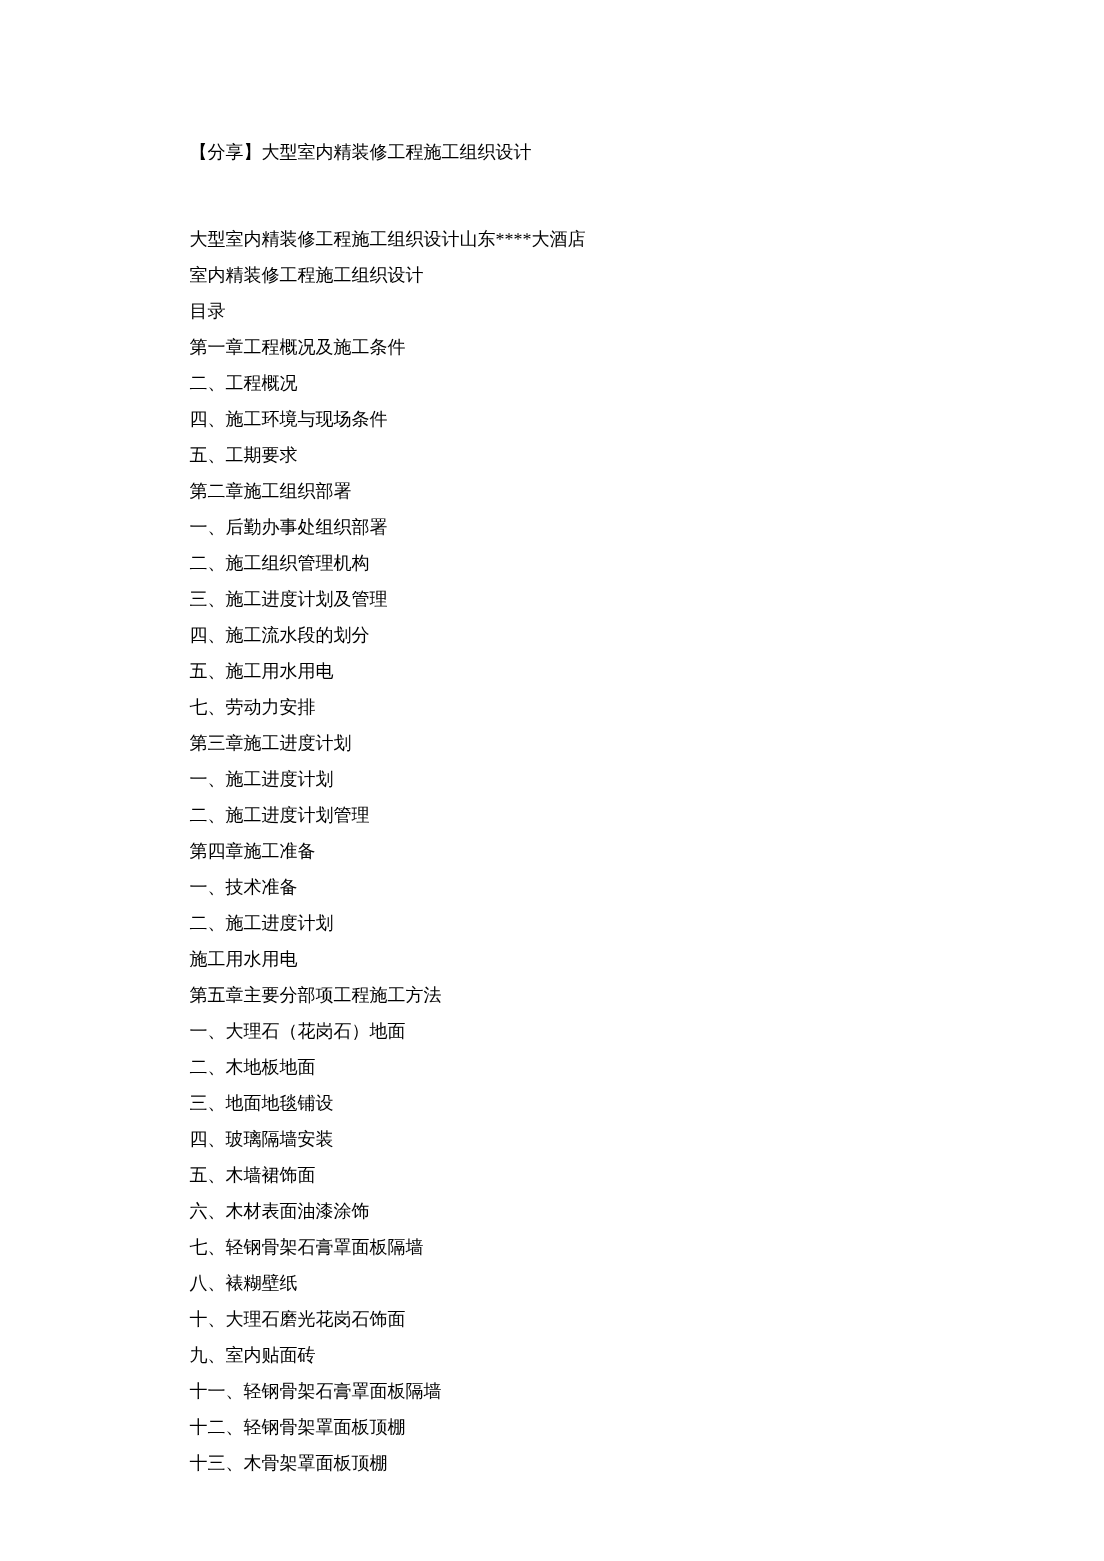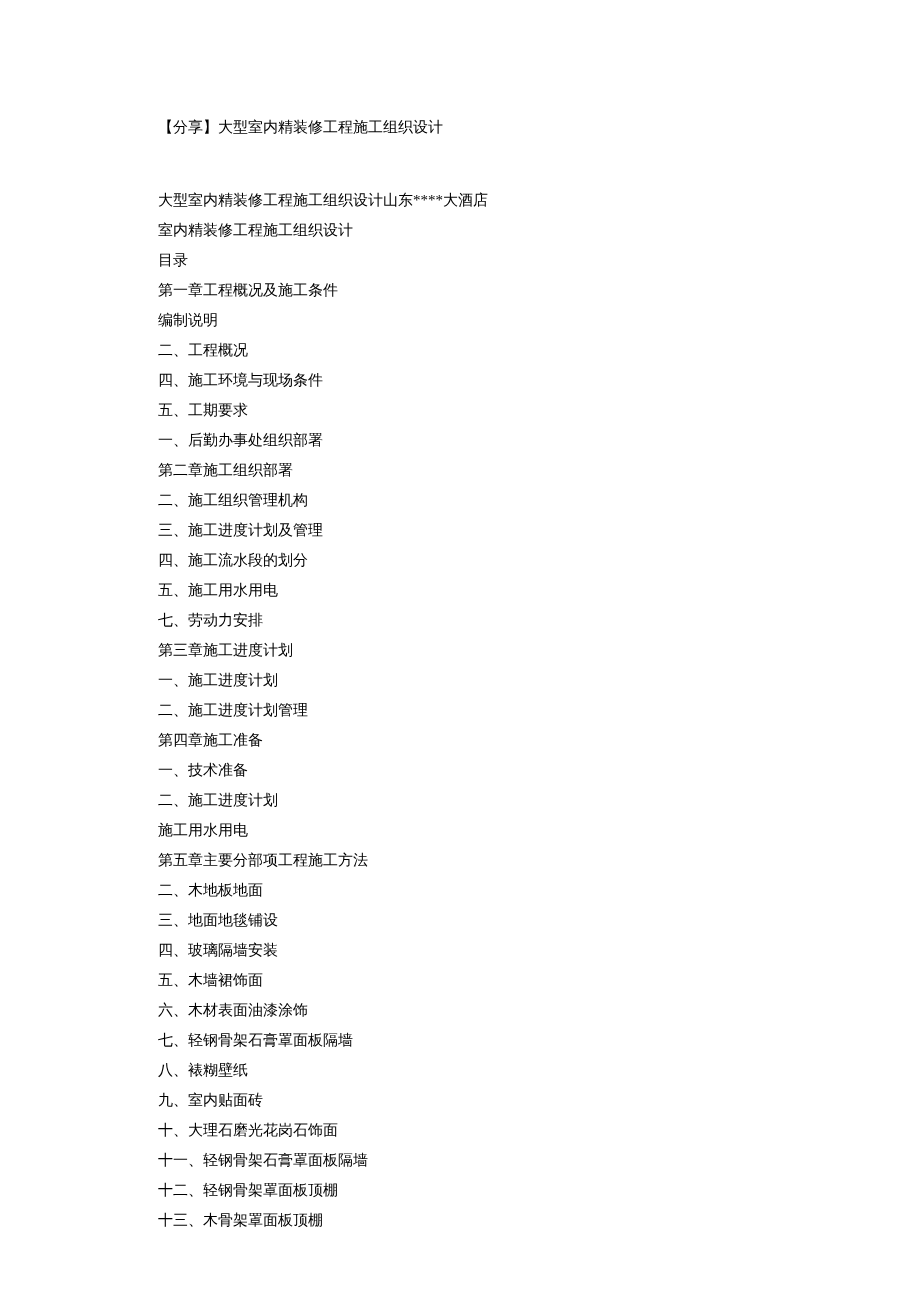--- a/index.html
+++ b/index.html
@@ -28,45 +28,45 @@
 </head>
 <body>
 
 <div class="title">【分享】大型室内精装修工程施工组织设计</div>
 
 <div class="content">
   <span class="line">大型室内精装修工程施工组织设计山东****大酒店</span>
   <span class="line">室内精装修工程施工组织设计</span>
   <span class="line">目录</span>
   <span class="line">第一章工程概况及施工条件</span>
-  <span class="line">编制说明</span>
   <span class="line">二、工程概况</span>
   <span class="line">四、施工环境与现场条件</span>
   <span class="line">五、工期要求</span>
+  <span class="line">第二章施工组织部署</span>
   <span class="line">一、后勤办事处组织部署</span>
-  <span class="line">第二章施工组织部署</span>
   <span class="line">二、施工组织管理机构</span>
   <span class="line">三、施工进度计划及管理</span>
   <span class="line">四、施工流水段的划分</span>
   <span class="line">五、施工用水用电</span>
   <span class="line">七、劳动力安排</span>
   <span class="line">第三章施工进度计划</span>
   <span class="line">一、施工进度计划</span>
   <span class="line">二、施工进度计划管理</span>
   <span class="line">第四章施工准备</span>
   <span class="line">一、技术准备</span>
   <span class="line">二、施工进度计划</span>
   <span class="line">施工用水用电</span>
   <span class="line">第五章主要分部项工程施工方法</span>
+  <span class="line">一、大理石（花岗石）地面</span>
   <span class="line">二、木地板地面</span>
   <span class="line">三、地面地毯铺设</span>
   <span class="line">四、玻璃隔墙安装</span>
   <span class="line">五、木墙裙饰面</span>
   <span class="line">六、木材表面油漆涂饰</span>
   <span class="line">七、轻钢骨架石膏罩面板隔墙</span>
   <span class="line">八、裱糊壁纸</span>
+  <span class="line">十、大理石磨光花岗石饰面</span>
   <span class="line">九、室内贴面砖</span>
-  <span class="line">十、大理石磨光花岗石饰面</span>
   <span class="line">十一、轻钢骨架石膏罩面板隔墙</span>
   <span class="line">十二、轻钢骨架罩面板顶棚</span>
   <span class="line">十三、木骨架罩面板顶棚</span>
 
 </div>
 
 </body></html>

